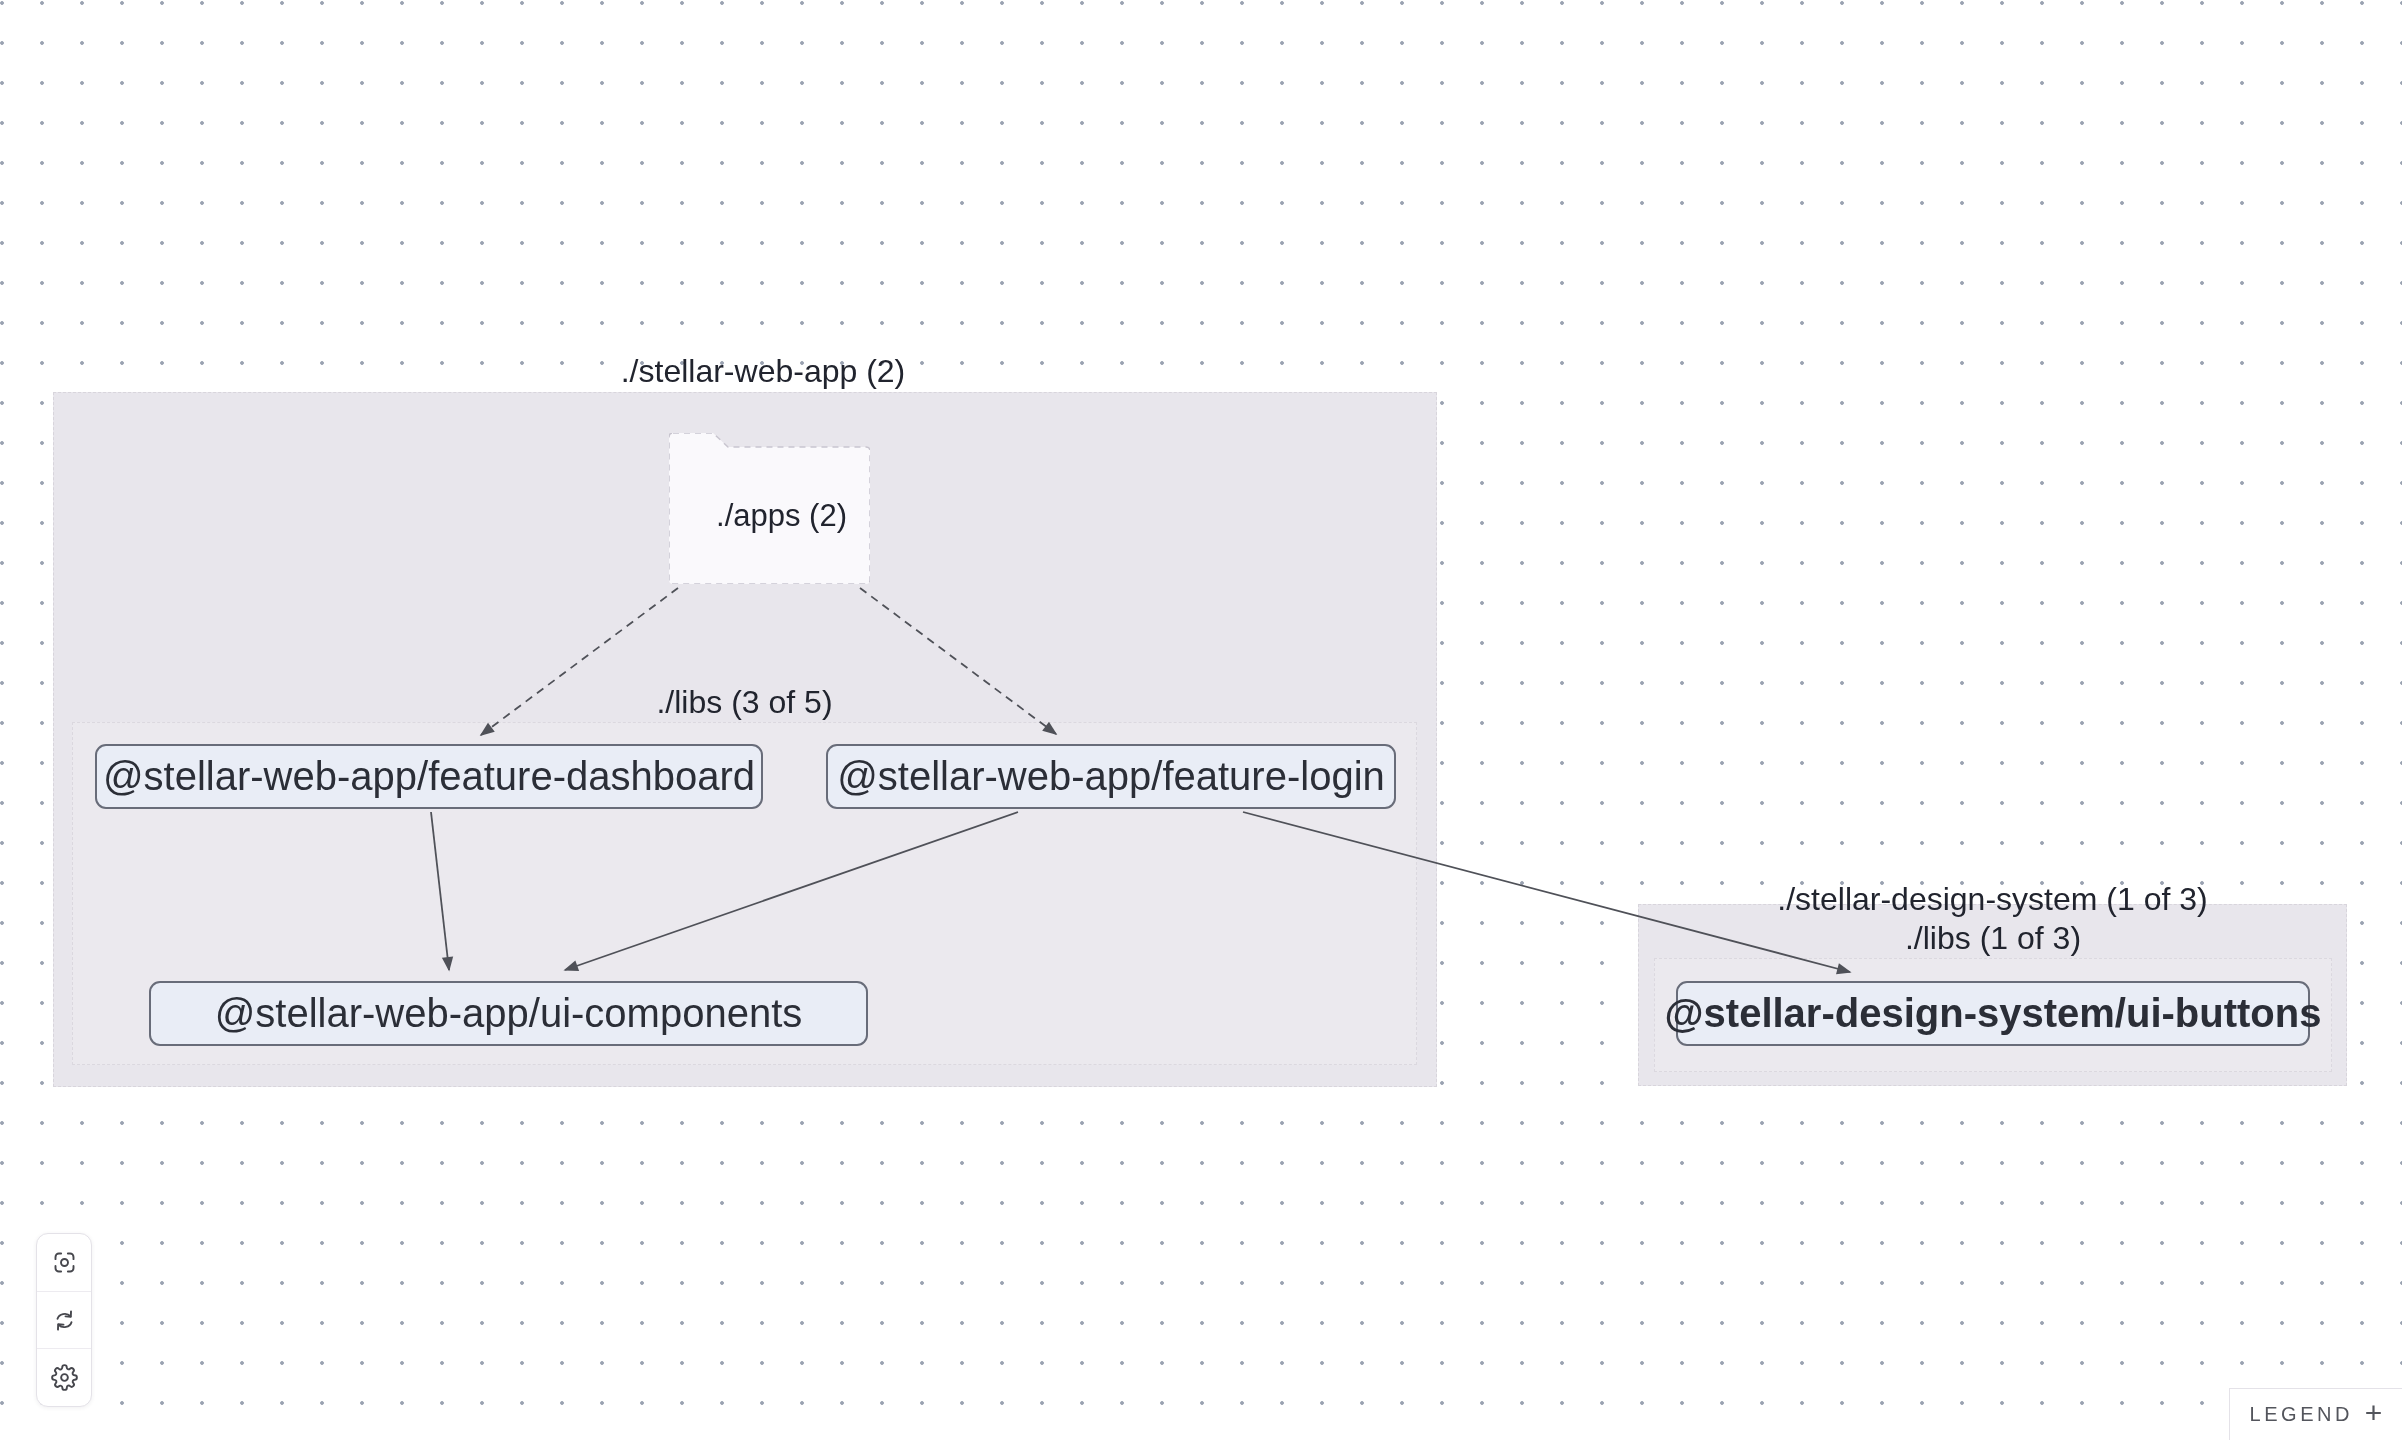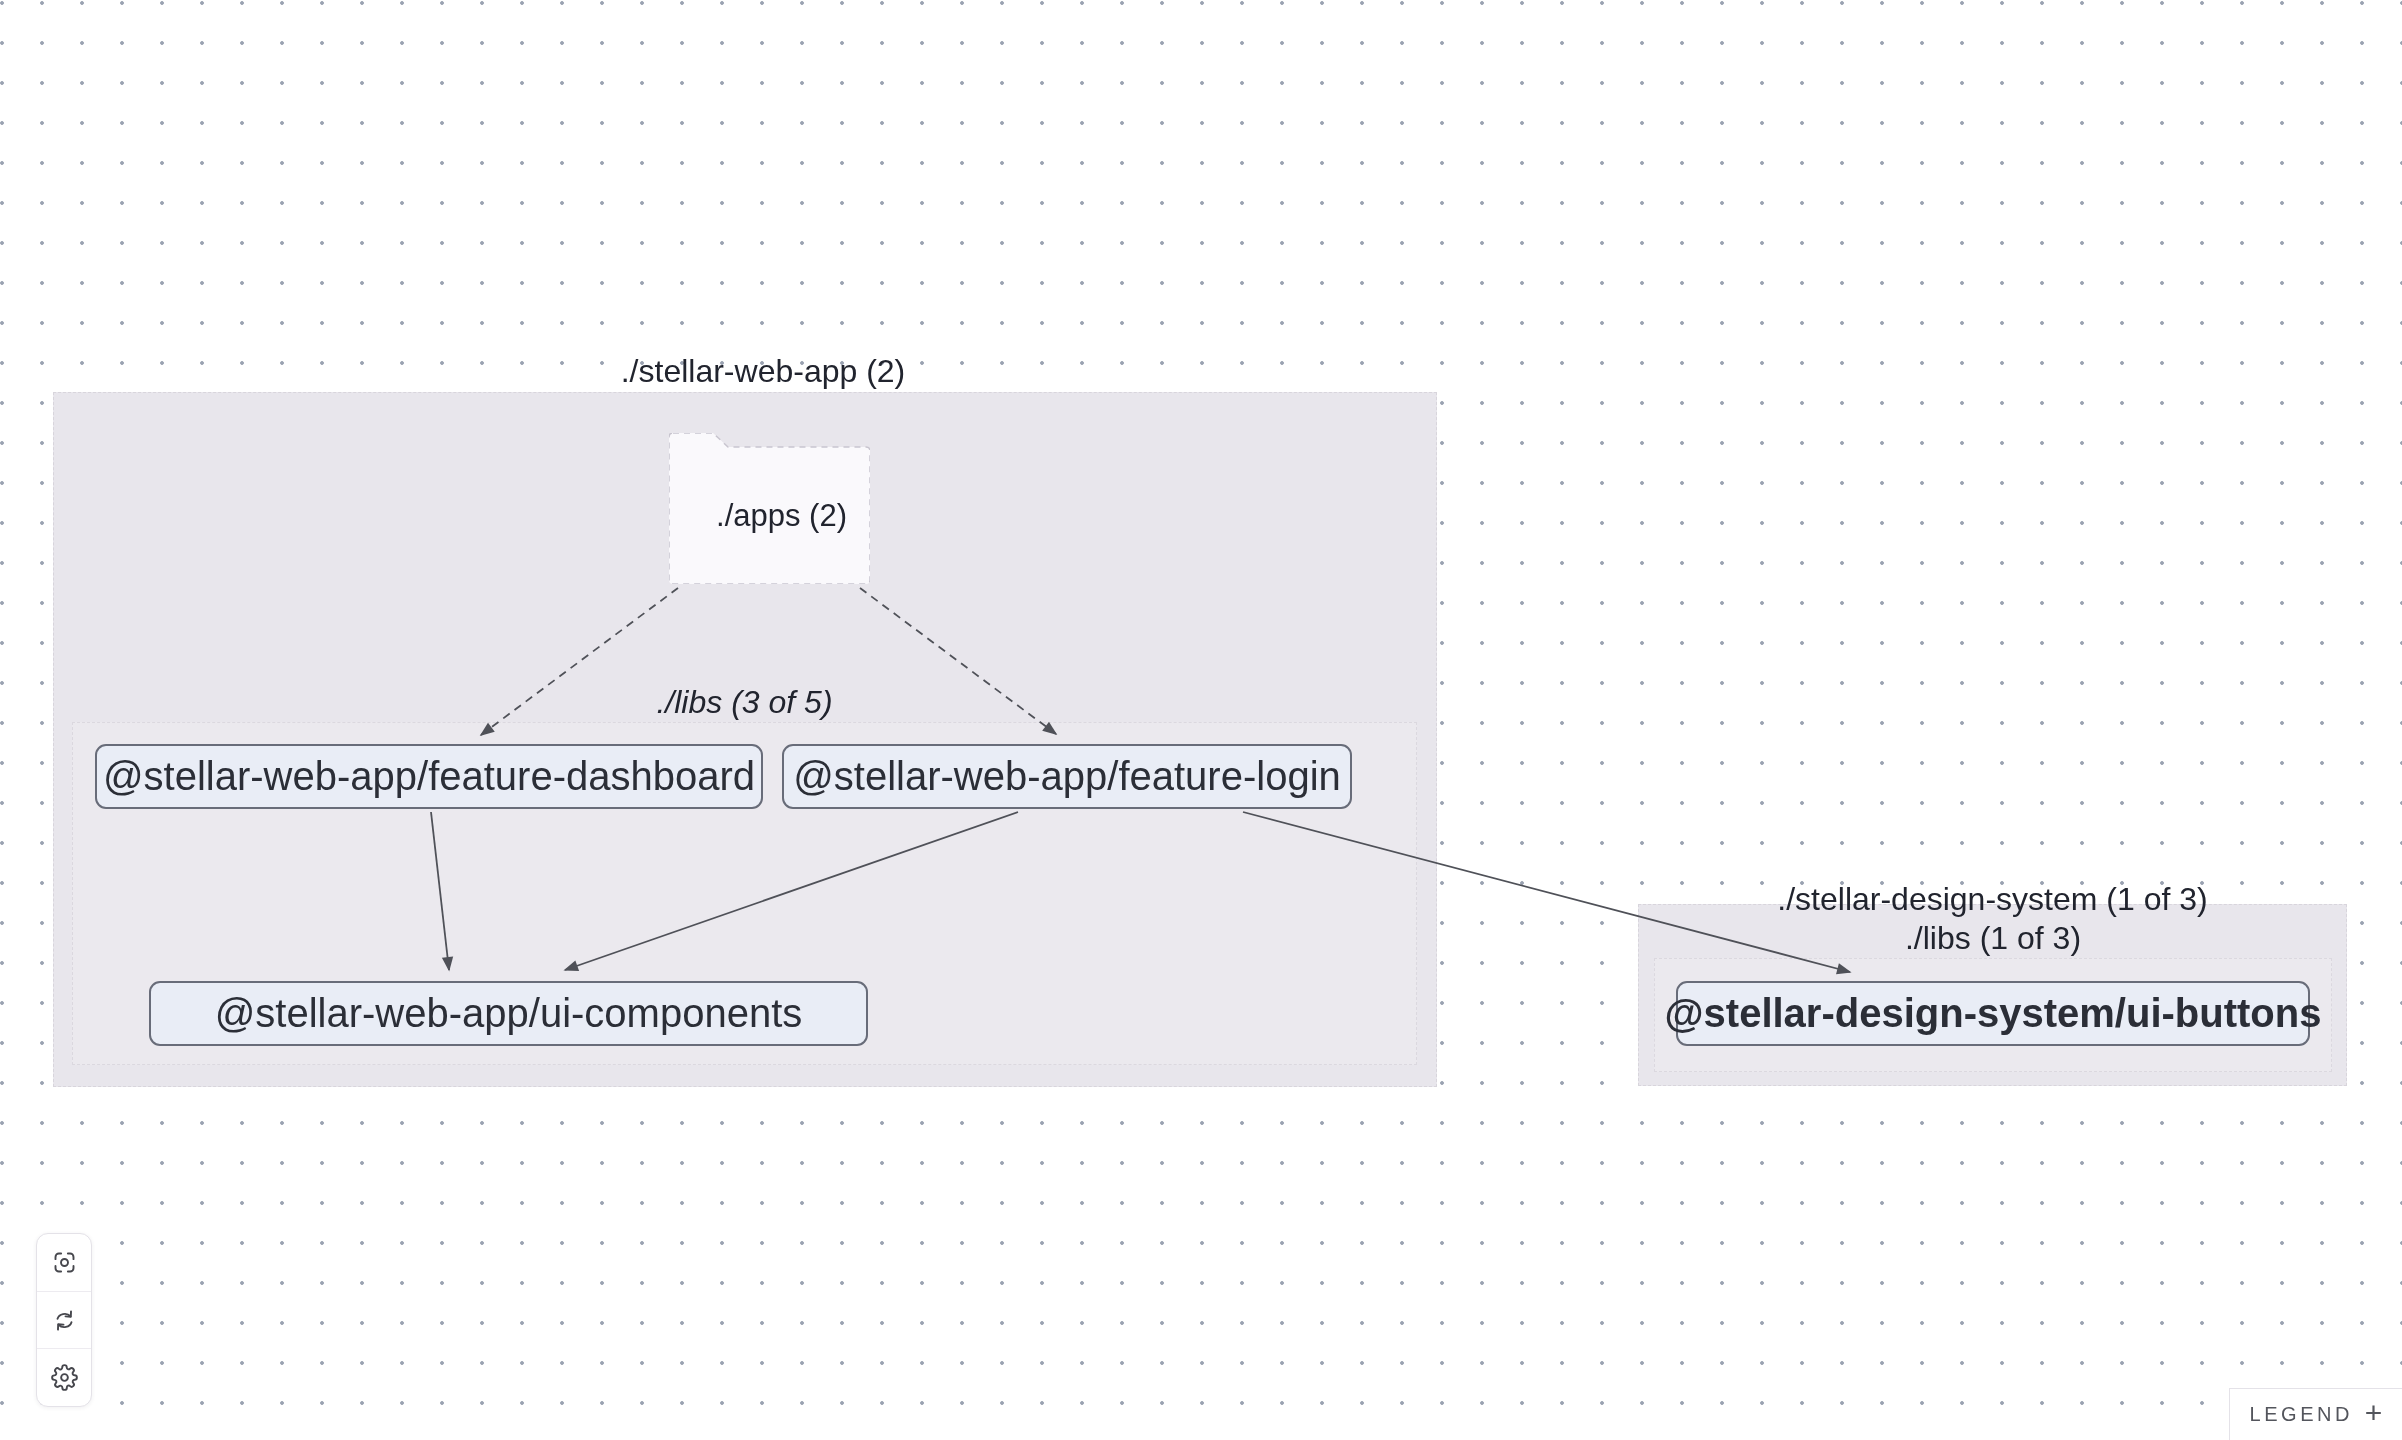--- a/index.html
+++ b/index.html
@@ -104,21 +104,21 @@
 </style>
 </head>
 <body>
 
 <div class="container" style="left:53px;top:392px;width:1384px;height:695px;"></div>
 <div class="subfolder" style="left:72px;top:722px;width:1345px;height:343px;"></div>
 <div class="container" style="left:1638px;top:904px;width:709px;height:182px;"></div>
 <div class="subfolder" style="left:1654px;top:958px;width:678px;height:114px;"></div>
 
 <div class="glabel" style="left:71px;top:353px;width:1384px;">./stellar-web-app (2)</div>
-<div class="glabel" style="left:72px;top:684px;width:1345px;font-style:italic;">./libs (3 of 5)</div>
+<div class="glabel" style="left:72px;top:684px;width:1345px;">./libs (3 of 5)</div>
 <div class="glabel" style="left:1638px;top:864px;width:709px;margin-top:17px;">./stellar-design-system (1 of 3)</div>
 <div class="glabel" style="left:1654px;top:920px;width:678px;">./libs (1 of 3)</div>
 
 <div class="folder">
   <svg width="201" height="151" viewBox="0 0 201 151">
     <path d="M 4,0 H 44 L 59,14 H 197 Q 201,14 201,18 V 147 Q 201,151 197,151 H 4 Q 0,151 0,147 V 4 Q 0,0 4,0 Z" fill="#faf9fc" stroke="#c8c5cf" stroke-width="1.5" stroke-dasharray="6 5"></path>
   </svg>
   <div class="ftext">./apps (2)</div>
 </div>
 
@@ -129,21 +129,21 @@
     </marker>
   </defs>
   <path class="e dashed" d="M678,588 L481,735" marker-end="url(#arr)"></path>
   <path class="e dashed" d="M860,588 L1056,734" marker-end="url(#arr)"></path>
   <path class="e" d="M431,812 L449,970" marker-end="url(#arr)"></path>
   <path class="e" d="M1018,812 L565,970" marker-end="url(#arr)"></path>
   <path class="e" d="M1243,812 L1850,972" marker-end="url(#arr)"></path>
 </svg>
 
 <div class="node" style="left:95px;top:744px;width:668px;height:65px;">@stellar-web-app/feature-dashboard</div>
-<div class="node" style="left:782px;top:744px;width:570px;height:65px;">@stellar-web-app/feature-login</div>
+<div class="node" style="left:826px;top:744px;width:570px;height:65px;">@stellar-web-app/feature-login</div>
 <div class="node" style="left:149px;top:981px;width:719px;height:65px;">@stellar-web-app/ui-components</div>
 <div class="node" style="left:1676px;top:981px;width:634px;height:65px;font-weight:bold;">@stellar-design-system/ui-buttons</div>
 
 <div class="toolbar">
   <button class="tb-btn">
     <svg width="27" height="27" viewBox="0 0 24 24">
       <circle cx="12" cy="12" r="3.1"></circle>
       <path d="M4 9V7a3 3 0 0 1 3-3h2"></path>
       <path d="M15 4h2a3 3 0 0 1 3 3v2"></path>
       <path d="M20 15v2a3 3 0 0 1-3 3h-2"></path>

